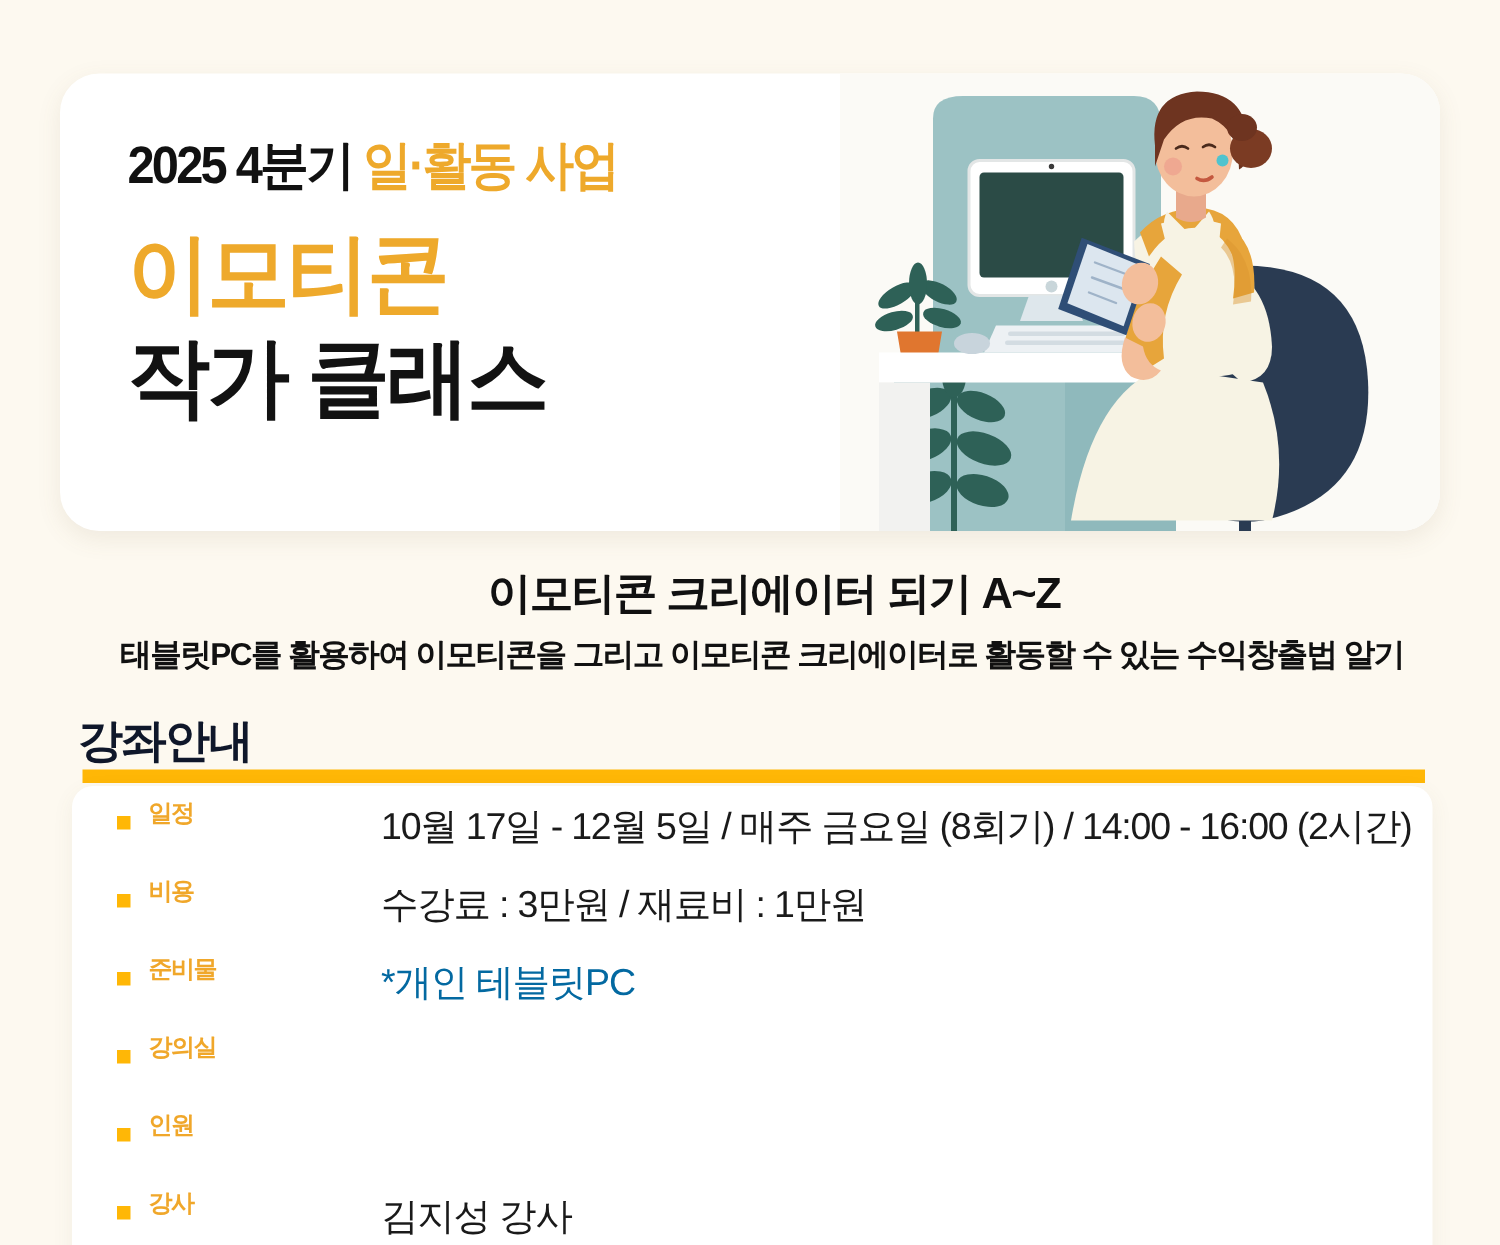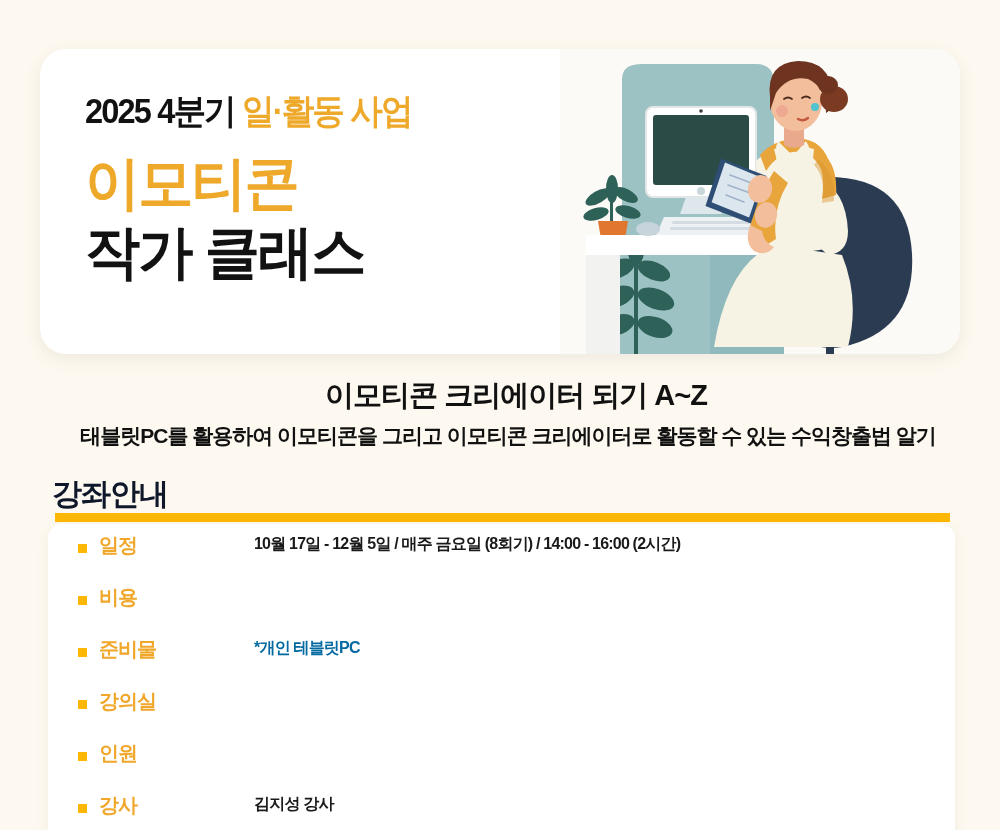--- a/index.html
+++ b/index.html
@@ -97,25 +97,25 @@
     padding-left:30px;
   }
   .bullet {
     width:9px; height:9px;
     background:#FFB706;
     margin-top:12px; margin-right:12px;
     flex:0 0 auto;
   }
   .row-label {
     width:155px; flex:0 0 auto;
-    font-size:20px; font-weight:800; color:#F0A72A;
+    font-size:16px; font-weight:800; color:#F0A72A;
     letter-spacing:-1px; line-height:1.35;
   }
   .row-value {
-    font-size:16px; font-weight:700; color:#1A1A1A;
+    font-size:25px; font-weight:400; color:#1A1A1A;
     letter-spacing:-0.8px; line-height:1.55;
   }
   .row-value.accent { color:#0369a1; }
 </style>
 </head>
 <body>
 
 <div class="page">
 
   <div class="hero">
@@ -242,20 +242,21 @@
 
     <div class="row">
       <div class="bullet"></div>
       <div class="row-label">일정</div>
       <div class="row-value">10월 17일 - 12월 5일 / 매주 금요일 (8회기) / 14:00 - 16:00 (2시간)</div>
     </div>
 
     <div class="row">
       <div class="bullet"></div>
       <div class="row-label">비용</div>
+      <div class="row-value">수강료 : 3만원 / 재료비 : 1만원</div>
     </div>
 
     <div class="row">
       <div class="bullet"></div>
       <div class="row-label">준비물</div>
       <div class="row-value accent">*개인 테블릿PC</div>
     </div>
 
     <div class="row">
       <div class="bullet"></div>

